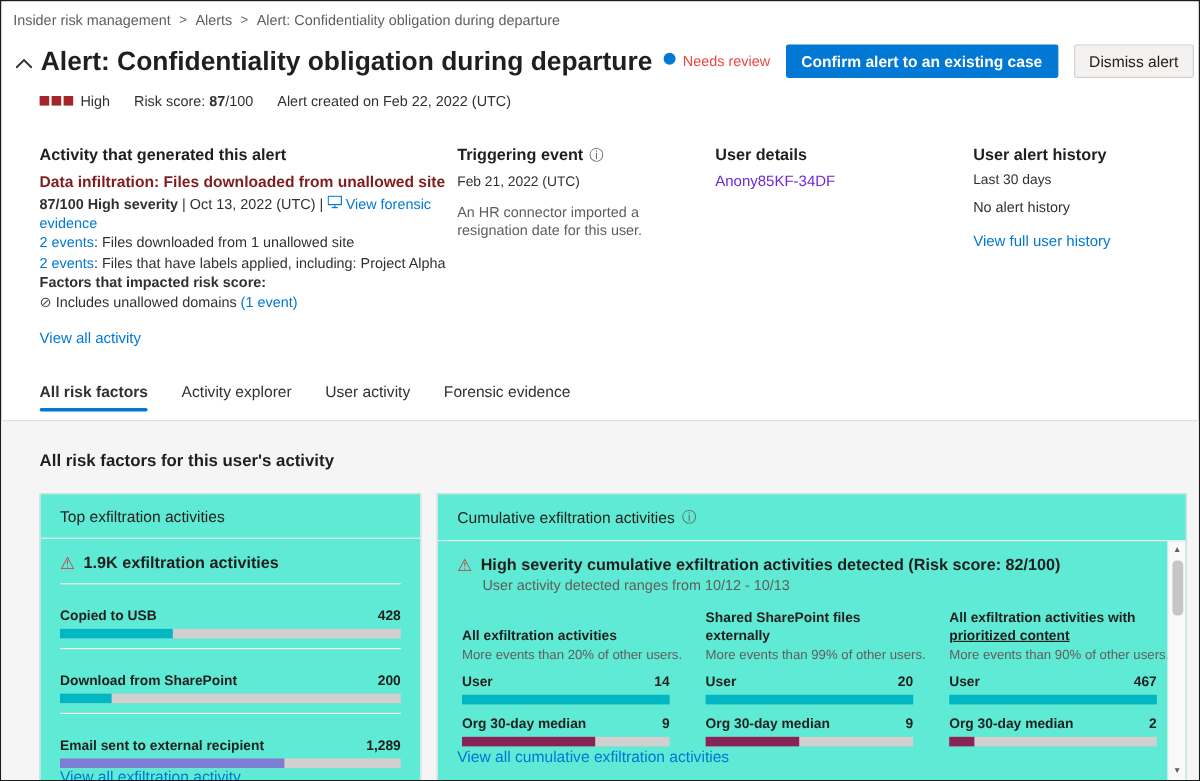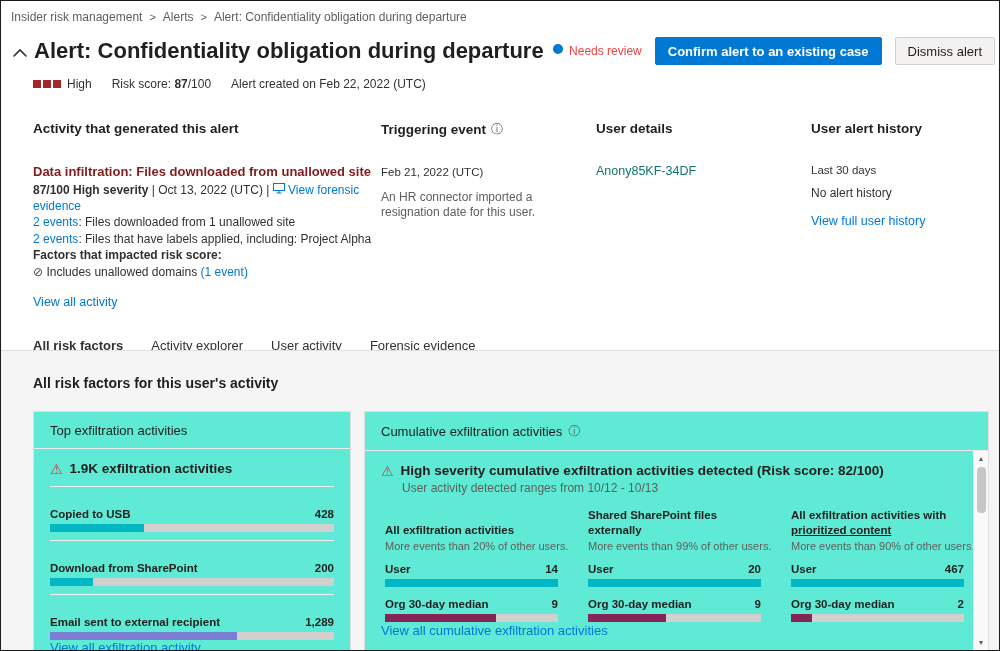--- a/index.html
+++ b/index.html
@@ -31,32 +31,32 @@
   
   .meta-row { display:flex; align-items:center; padding:12px 0 0 32px; font-size:12px; color:#323130; }
   .sev-squares { display:inline-flex; gap:2px; margin-right:6px; }
   .sev-squares i { width:8px; height:8px; background:#a4262c; display:block; }
   .sev-label { margin-right:20px; }
   .meta-item { margin-right:20px; white-space:nowrap; }
   .meta-item b { font-weight:700; }
 
   
   .summary { display:grid; grid-template-columns:348px 215px 215px 1fr; padding:30px 10px 0 32px; }
-  .col h3 { font-size:13.5px; font-weight:700; color:#201f1e; margin-bottom:28px; display:flex; align-items:center; gap:5px; }
+  .col h3 { font-size:13.5px; font-weight:700; color:#201f1e; margin-bottom:8px; display:flex; gap:5px; }
   .info-icon { font-size:12px; color:#605e5c; font-weight:400; cursor:pointer; }
   .detection { font-size:13px; font-weight:700; color:#7f1d1d; margin-bottom:4px; }
   .act-line { font-size:12px; line-height:15.5px; margin-bottom:1px; color:#323130; }
   .act-line b { font-weight:700; }
   a.link { color:#0078d4; text-decoration:none; cursor:pointer; }
   .factors-heading { font-size:12px; font-weight:700; margin-top:1px; }
   .blocked-icon { color:#494847; font-size:12px; }
   .view-all { display:inline-block; margin-top:14px; font-size:12.5px; }
   .trig-date { font-size:11.5px; color:#323130; margin-bottom:12px; }
   .trig-desc { font-size:12px; color:#605e5c; line-height:15px; padding-right:48px; }
-  .username { font-size:12.5px; color:#0f766e; }
+  .username { font-size:12.5px; color:#6d28d9; }
   .hist-period { font-size:11.5px; color:#323130; }
   .hist-status { font-size:12px; color:#323130; margin-top:10px; }
   .hist-link { display:inline-block; margin-top:14px; font-size:12.5px; }
 
   
   .tabs { display:flex; gap:28px; padding:0 32px; margin-top:28px; }
   .tab { font-size:13px; color:#323130; padding-bottom:9px; cursor:pointer; position:relative; white-space:nowrap; }
   .tab.active { font-weight:700; }
   .tab.active::after { content:""; position:absolute; left:0; right:0; bottom:0; height:3px; background:#0078d4; border-radius:2px; }
 

